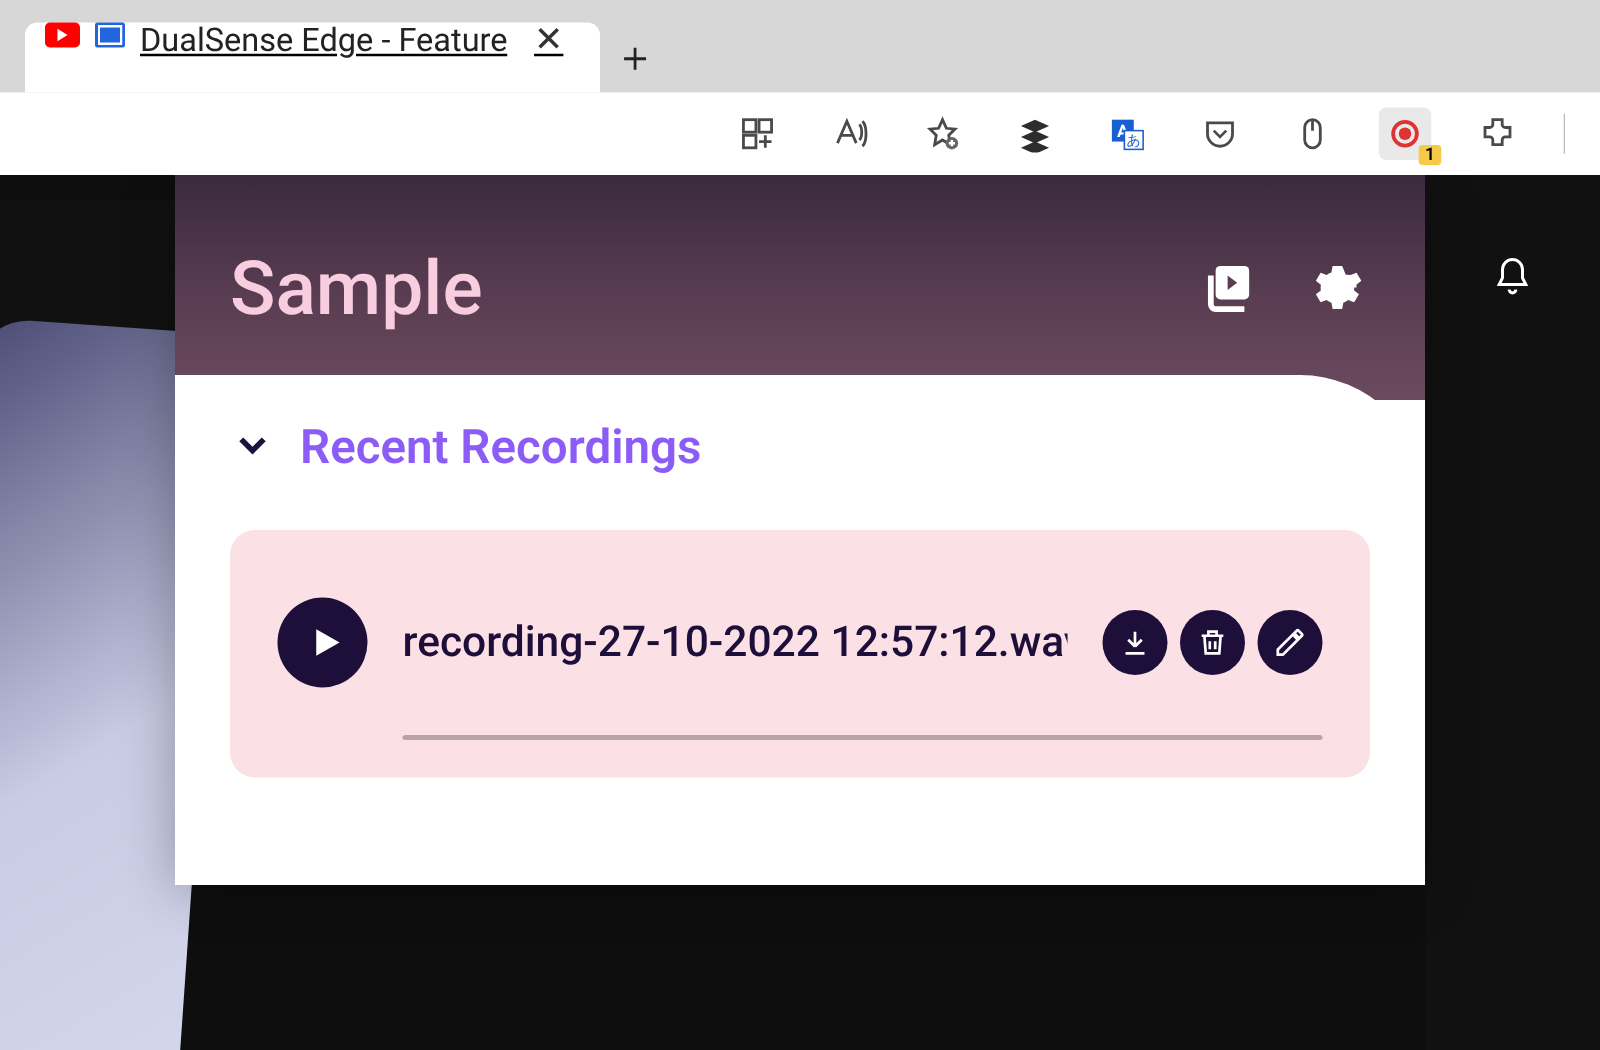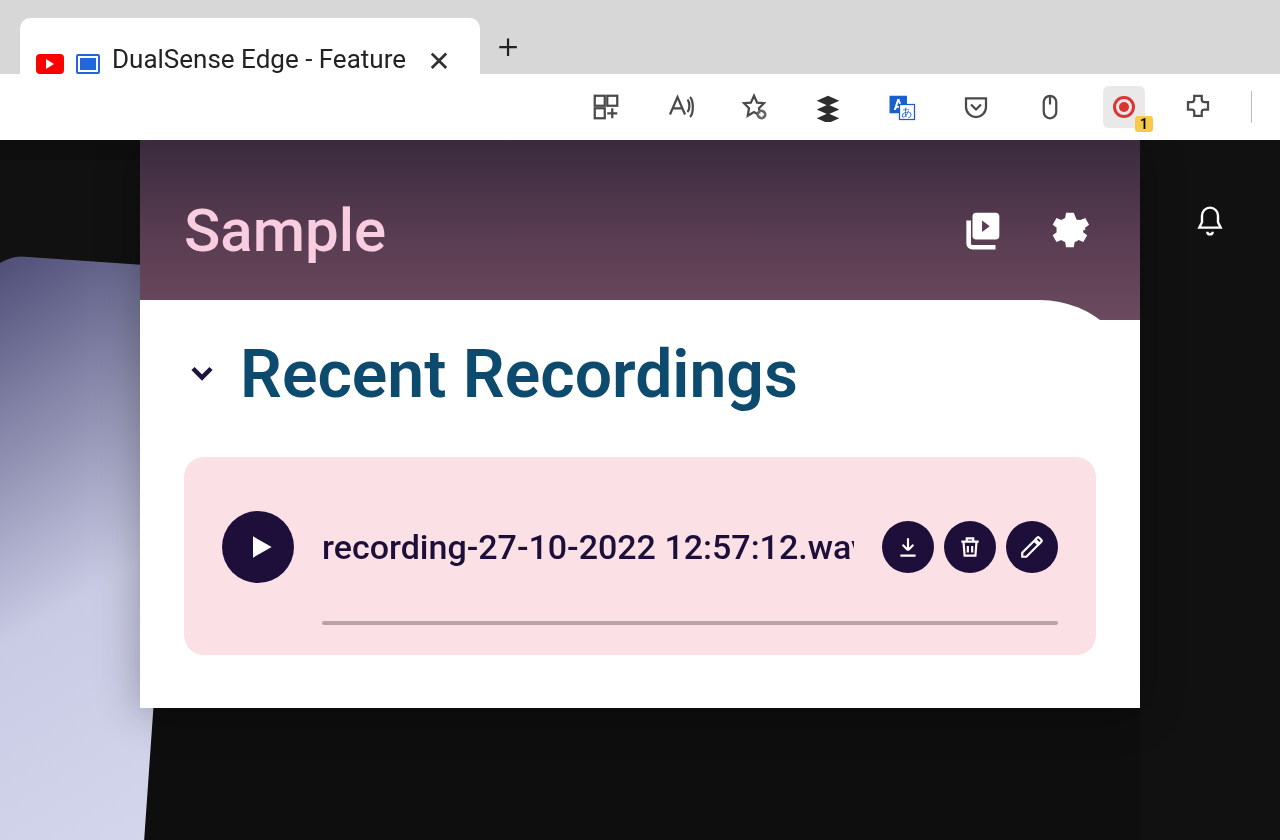--- a/index.html
+++ b/index.html
@@ -12,24 +12,25 @@
     background: #d7d7d7;
     display: flex;
     align-items: flex-end;
     padding-left: 20px;
   }
   .tab {
     background: #ffffff;
     border-radius: 10px 10px 0 0;
     height: 56px;
     display: flex;
-    align-items: flex-end;
+    align-items: flex-start;
     padding: 0 16px;
     gap: 12px;
     min-width: 460px;
+    text-decoration: underline;
   }
   .tab .yt-icon {
     width: 28px; height: 20px;
     background: #ff0000;
     border-radius: 4px;
     position: relative;
   }
   .tab .yt-icon::after {
     content:"";
     position:absolute; left:10px; top:5px;
@@ -202,22 +203,22 @@
     display:flex;
     align-items:center;
     gap:20px;
     margin-bottom: 44px;
   }
   .chev {
     color:#1f123e;
   }
   .chev svg { width:36px; height:36px; }
   .section-title {
-    color:#0c4a6e;
-    font-size: 66px;
+    color:#8b5cf6;
+    font-size: 38px;
     font-weight:600;
   }
 
   .recording-card {
     background:#fbe0e6;
     border-radius: 20px;
     padding: 54px 38px 30px 38px;
   }
   .rec-row {
     display:flex;

